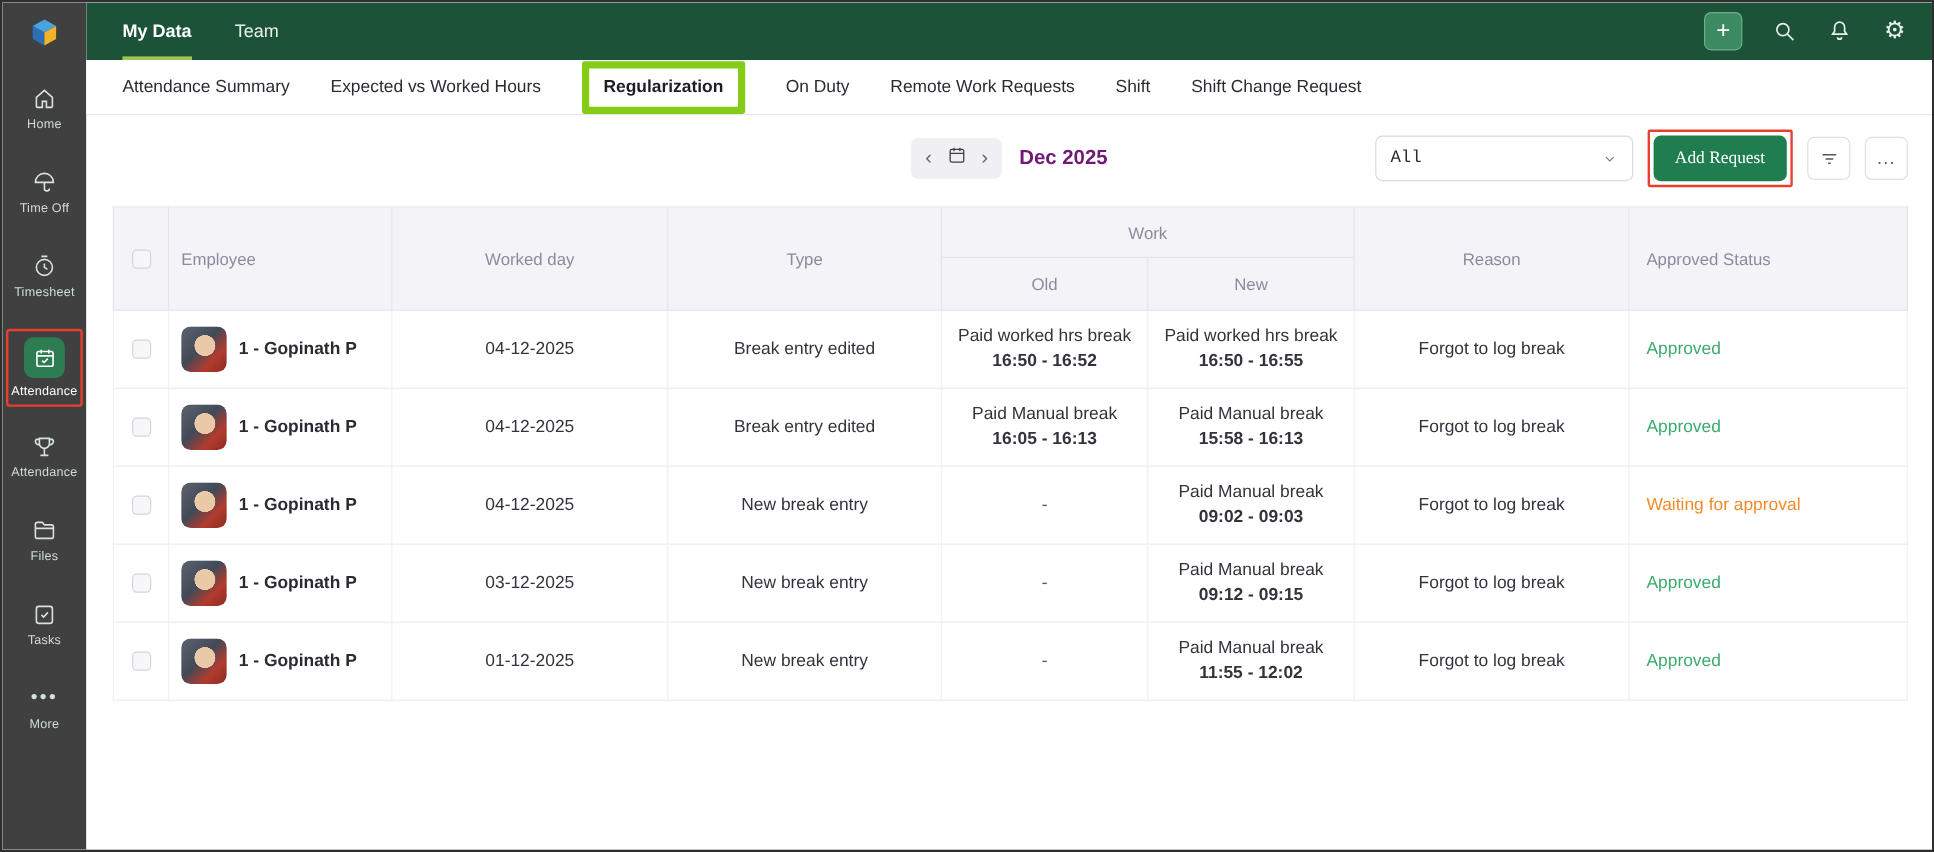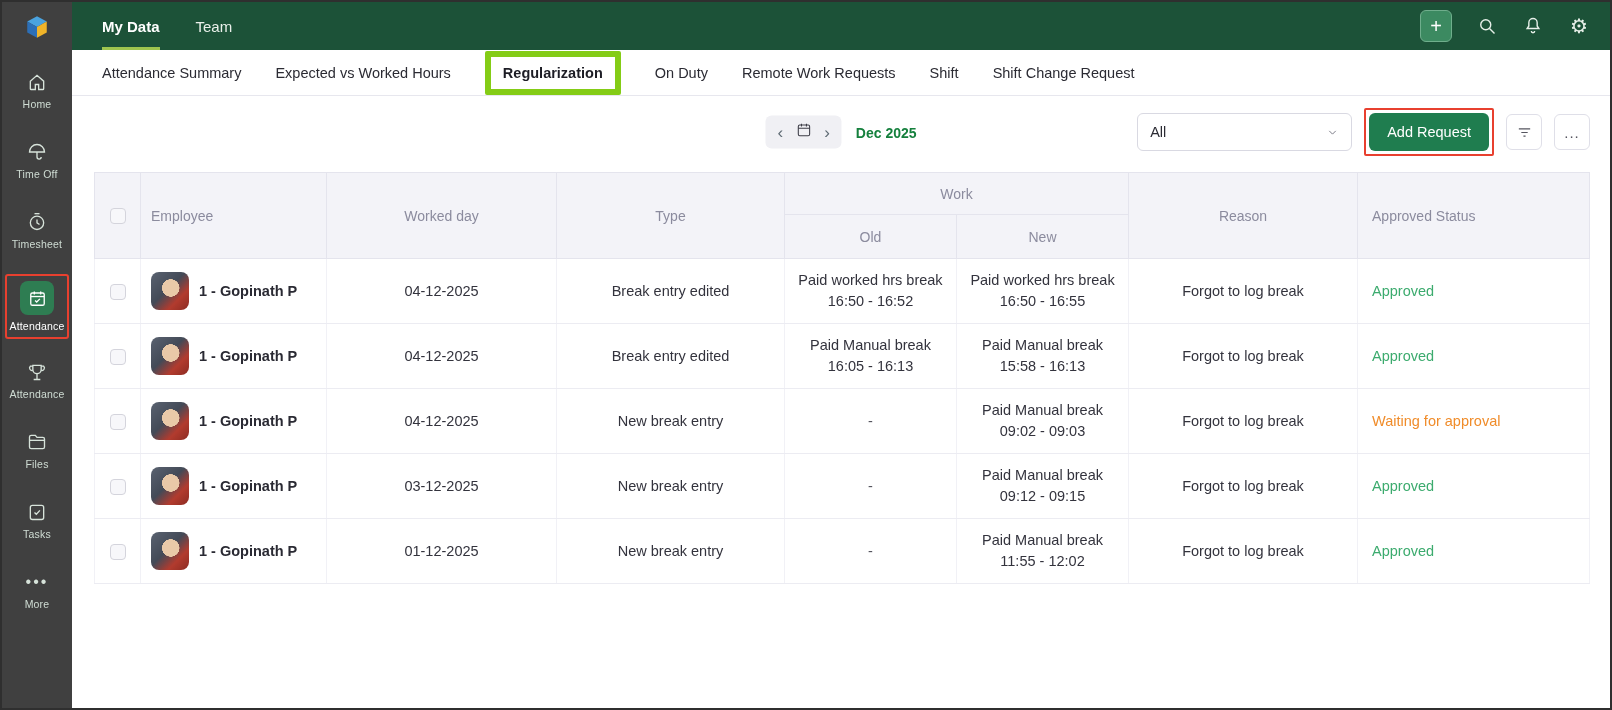--- a/index.html
+++ b/index.html
@@ -64,35 +64,35 @@
   .toolbar { position:relative; height:56px; margin-top:8px; }
   .date-group {
     position:absolute; left:50%; top:50%; transform:translate(-50%,-50%);
     display:flex; align-items:center; gap:14px;
   }
   .date-pill {
     background:#f0f0f4; border-radius:6px; display:flex; align-items:center; gap:10px; padding:6px 10px;
   }
   .chev-btn { background:none; border:none; color:#5f6b74; font-size:17px; line-height:14px; cursor:pointer; font-family:"Liberation Sans",sans-serif; padding:0 2px; }
   .cal-icon svg { stroke:#3c3c46; fill:none; stroke-width:1.5; }
-  .period-label { font-size:14px; font-weight:700; color:#15803d; }
+  .period-label { font-size:17px; font-weight:700; color:#701a75; }
   .toolbar-right {
     position:absolute; right:20px; top:50%; transform:translateY(-50%);
     display:flex; align-items:center; gap:12px;
   }
   .select {
     width:215px; height:38px; border:1px solid #d9d9e2; border-radius:6px; background:#fff;
     display:flex; align-items:center; justify-content:space-between; padding:0 12px; cursor:pointer;
   }
-  .select-value { font-size:14.5px; color:#2b2b33; }
+  .select-value { font-size:14.5px; color:#2b2b33;font-family:Liberation Mono, monospace; }
   .select svg { stroke:#7a7a86; fill:none; stroke-width:1.8; }
   .ann-box { border:2px solid #e8402f; padding:3px; border-radius:2px; display:inline-flex; }
   .add-request-btn {
     height:38px; padding:0 18px; background:#1f7d4f; border:none; border-radius:6px;
-    color:#ffffff; font-size:14.5px; font-weight:500; cursor:pointer; font-family:Liberation Sans, sans-serif;
+    color:#ffffff; font-size:14.5px; font-weight:500; cursor:pointer; font-family:Liberation Serif, serif;
   }
   .sq-btn {
     width:36px; height:36px; background:#fff; border:1px solid #dfdfe8; border-radius:6px;
     display:flex; align-items:center; justify-content:center; cursor:pointer;
     color:#55555f; font-size:15px; letter-spacing:1px; font-family:"Liberation Sans",sans-serif;
   }
   .sq-btn svg { stroke:#55555f; fill:none; stroke-width:1.7; }
 
   
   .table-wrap { margin:12px 20px 0 22px; }
@@ -117,21 +117,21 @@
   }
   .emp-wrap { display:flex; align-items:center; gap:10px; padding-left:10px; }
   .avatar {
     width:38px; height:38px; border-radius:8px; flex:0 0 38px;
     background:
       radial-gradient(circle at 52% 42%, #e9c9a8 0 29%, rgba(0,0,0,0) 30%),
       linear-gradient(135deg, #5a6270 0%, #434a57 45%, #b23b2e 72%, #8c2b22 100%);
   }
   .emp-name { font-weight:700; color:#2a2a33; }
   .c-hours .hl1 { line-height:1.45; }
-  .c-hours .hl2 { line-height:1.45; }
+  .c-hours .hl2 { line-height:1.45;font-weight:bold; }
   .dash { color:#55555f; }
   .c-status { text-align:left; padding-left:14px; font-size:14.5px; }
   .c-status.approved { color:#3cab6e; }
   .c-status.waiting { color:#f08c2a; }
 </style>
 </head>
 <body>
 
 <div class="app">
 

